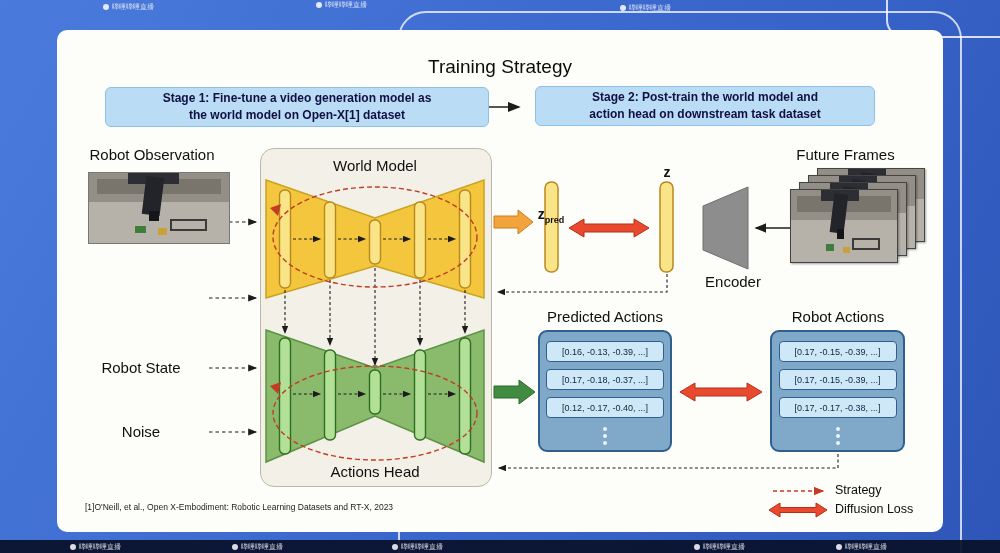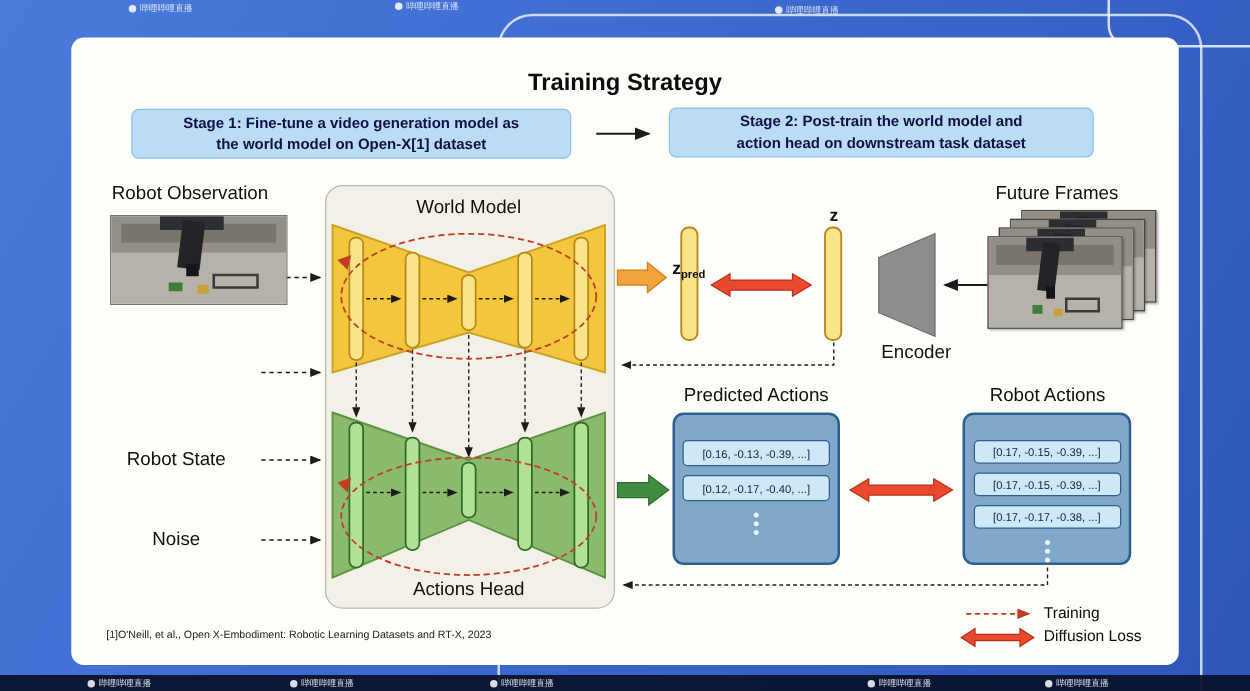--- a/index.html
+++ b/index.html
@@ -12,31 +12,31 @@
   .deco2{position:absolute;left:886px;top:-28px;width:150px;height:62px;
     border:2px solid rgba(255,255,255,.8);border-radius:18px;z-index:0;}
   .wm-top{position:absolute;font-size:7px;color:rgba(255,255,255,.8);z-index:2;display:flex;gap:3px;align-items:center;}
   
   .card{position:absolute;left:57px;top:30px;width:886px;height:502px;background:#fdfdfa;
     border-radius:10px;z-index:1;}
   .container-box{position:absolute;left:203px;top:118px;width:230px;height:337px;
     background:#f3f0e7;border:1.5px solid #bdb8aa;border-radius:14px;z-index:1;}
   .ov{position:absolute;left:0;top:0;width:886px;height:502px;z-index:2;pointer-events:none;}
   .t{position:absolute;z-index:3;color:#111;}
-  .t-title{left:0;width:886px;top:26px;text-align:center;font-size:19px;font-weight:bold;color:#0c0c0c;}
+  .t-title{left:0;width:886px;top:26px;text-align:center;font-size:19px;font-weight:normal;color:#0c0c0c;}
   .stage{position:absolute;z-index:3;background:#badcf5;border:1px solid #8fc0e8;border-radius:6px;
     color:#101043;font-size:12px;font-weight:bold;line-height:1.45;display:flex;align-items:center;
     justify-content:center;text-align:center;white-space:pre-line;box-sizing:border-box;}
-  .stage1{left:48px;top:57px;width:352px;height:40px;}
+  .stage1{left:48px;top:57px;width:384px;height:40px;}
   .stage2{left:478px;top:56px;width:340px;height:40px;}
   .lbl{position:absolute;z-index:3;color:#101010;font-size:15px;text-align:center;white-space:pre-line;line-height:1.25;}
   .small-math{font-size:14px;font-weight:bold;}
   .small-math sub{font-size:9px;}
   .panel{position:absolute;z-index:3;background:#7fa8c9;border:2px solid #2f5f8f;border-radius:9px;
-    display:flex;flex-direction:column;align-items:center;padding-top:20px;gap:7px;box-sizing:border-box;}
+    display:flex;flex-direction:column;align-items:center;padding-top:9px;gap:7px;box-sizing:border-box;}
   .panel .row{width:118px;height:21px;background:#cfe8f7;border:1px solid #2f5f8f;border-radius:4px;
     font-size:9px;color:#0f2340;display:flex;align-items:center;justify-content:center;box-sizing:border-box;}
   .dots{display:flex;flex-direction:column;gap:3px;margin-top:2px;}
   .dot{width:4px;height:4px;border-radius:50%;background:#eaf5fc;}
   .footnote{position:absolute;z-index:3;left:28px;top:472px;font-size:8.5px;color:#222;}
   .legend-txt{position:absolute;z-index:3;font-size:12.5px;color:#0c0c0c;}
   
   .rp{position:absolute;inset:0;background:#b6b1a9;overflow:hidden;}
   .rp .rp-wall{position:absolute;left:0;top:0;width:100%;height:42%;background:#948f86;}
   .rp .rp-clutter{position:absolute;left:6%;top:8%;width:88%;height:22%;background:#6e6a63;opacity:.7;}
@@ -237,40 +237,41 @@
           <div class="rp-cube-y"></div>
           <div class="rp-tray"></div>
         </div>
       </div>
 
     <div class="lbl" style="left:473px;top:278px;width:150px;">Predicted Actions</div>
     <div class="lbl" style="left:706px;top:278px;width:150px;">Robot Actions</div>
 
     <div class="panel" style="left:481px;top:300px;width:134px;height:122px;">
       <div class="row">[0.16, -0.13, -0.39, ...]</div>
+      <div class="row">[0.17, -0.18, -0.37, ...]</div>
       <div class="row">[0.12, -0.17, -0.40, ...]</div>
       <div class="dots">
           <div class="dot"></div>
           <div class="dot"></div>
           <div class="dot"></div>
         </div>
     </div>
 
     <div class="panel" style="left:713px;top:300px;width:135px;height:122px;">
       <div class="row">[0.17, -0.15, -0.39, ...]</div>
       <div class="row">[0.17, -0.15, -0.39, ...]</div>
       <div class="row">[0.17, -0.17, -0.38, ...]</div>
       <div class="dots">
           <div class="dot"></div>
           <div class="dot"></div>
           <div class="dot"></div>
         </div>
     </div>
 
-    <div class="legend-txt" style="left:778px;top:453px;">Training</div>
+    <div class="legend-txt" style="left:778px;top:453px;">Strategy</div>
     <div class="legend-txt" style="left:778px;top:472px;">Diffusion Loss</div>
 
     <div class="footnote">[1]O'Neill, et al., Open X-Embodiment: Robotic Learning Datasets and RT-X, 2023</div>
   </div>
 
   <div class="bottombar">
     <span class="wm" style="left:70px;">
         <span class="wm-dot"></span>
         <span>哔哩哔哩直播</span>
       </span>

